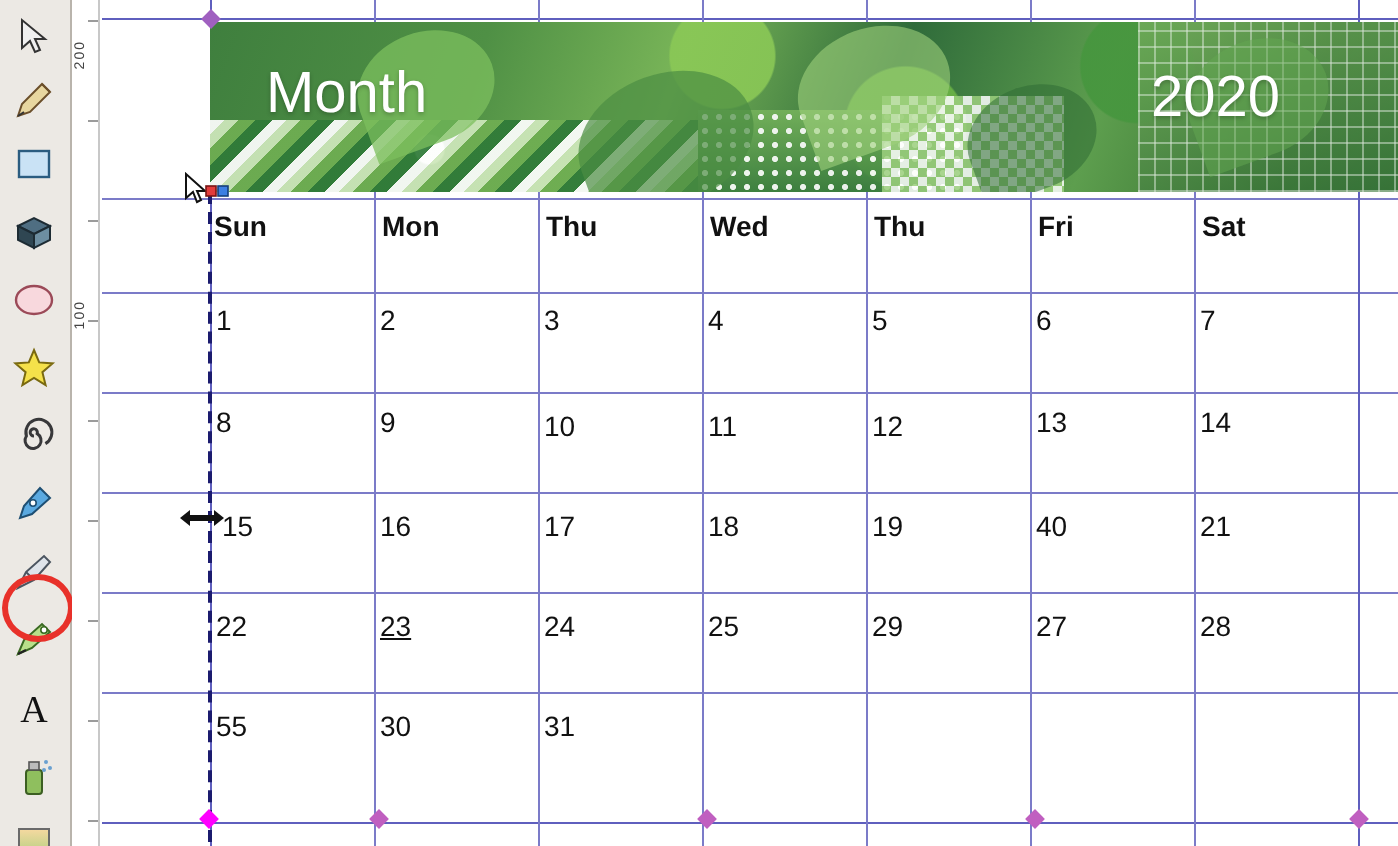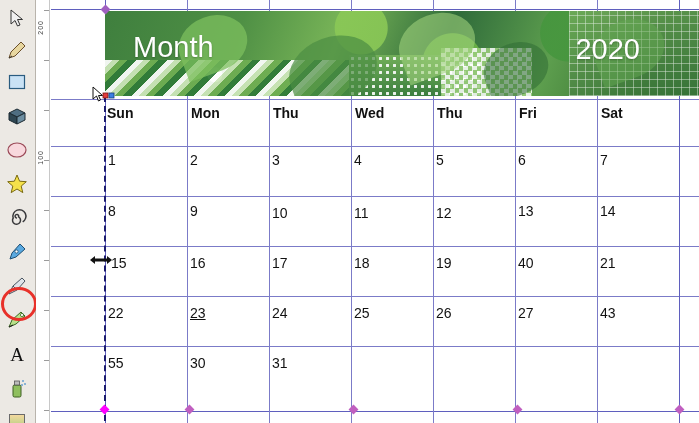--- a/index.html
+++ b/index.html
@@ -436,23 +436,23 @@
     <div class="cal-day" style="left:221px; top:255px;">17</div>
     <div class="cal-day" style="left:303px; top:255px;">18</div>
     <div class="cal-day" style="left:385px; top:255px;">19</div>
     <div class="cal-day" style="left:467px; top:255px;">40</div>
     <div class="cal-day" style="left:549px; top:255px;">21</div>
 
     <div class="cal-day" style="left:57px; top:305px;">22</div>
     <div class="cal-day" style="left:139px; top:305px;text-decoration:underline;">23</div>
     <div class="cal-day" style="left:221px; top:305px;">24</div>
     <div class="cal-day" style="left:303px; top:305px;">25</div>
-    <div class="cal-day" style="left:385px; top:305px;">26</div>
+    <div class="cal-day" style="left:385px; top:305px;">29</div>
     <div class="cal-day" style="left:467px; top:305px;">27</div>
-    <div class="cal-day" style="left:549px; top:305px;">43</div>
+    <div class="cal-day" style="left:549px; top:305px;">28</div>
 
     <div class="cal-day" style="left:57px; top:355px;">55</div>
     <div class="cal-day" style="left:139px; top:355px;">30</div>
     <div class="cal-day" style="left:221px; top:355px;">31</div>
 
     <div class="sel-path" style="left:53px; top:96px; height:325px;"></div>
 
     <div class="node-marker" style="left:50px; top:406px;"></div>
     <div class="node-marker" style="left:51px; top:6px; background:#a060c0;"></div>
     <div class="node-marker" style="left:135px; top:406px; background:#c05fc0;"></div>

